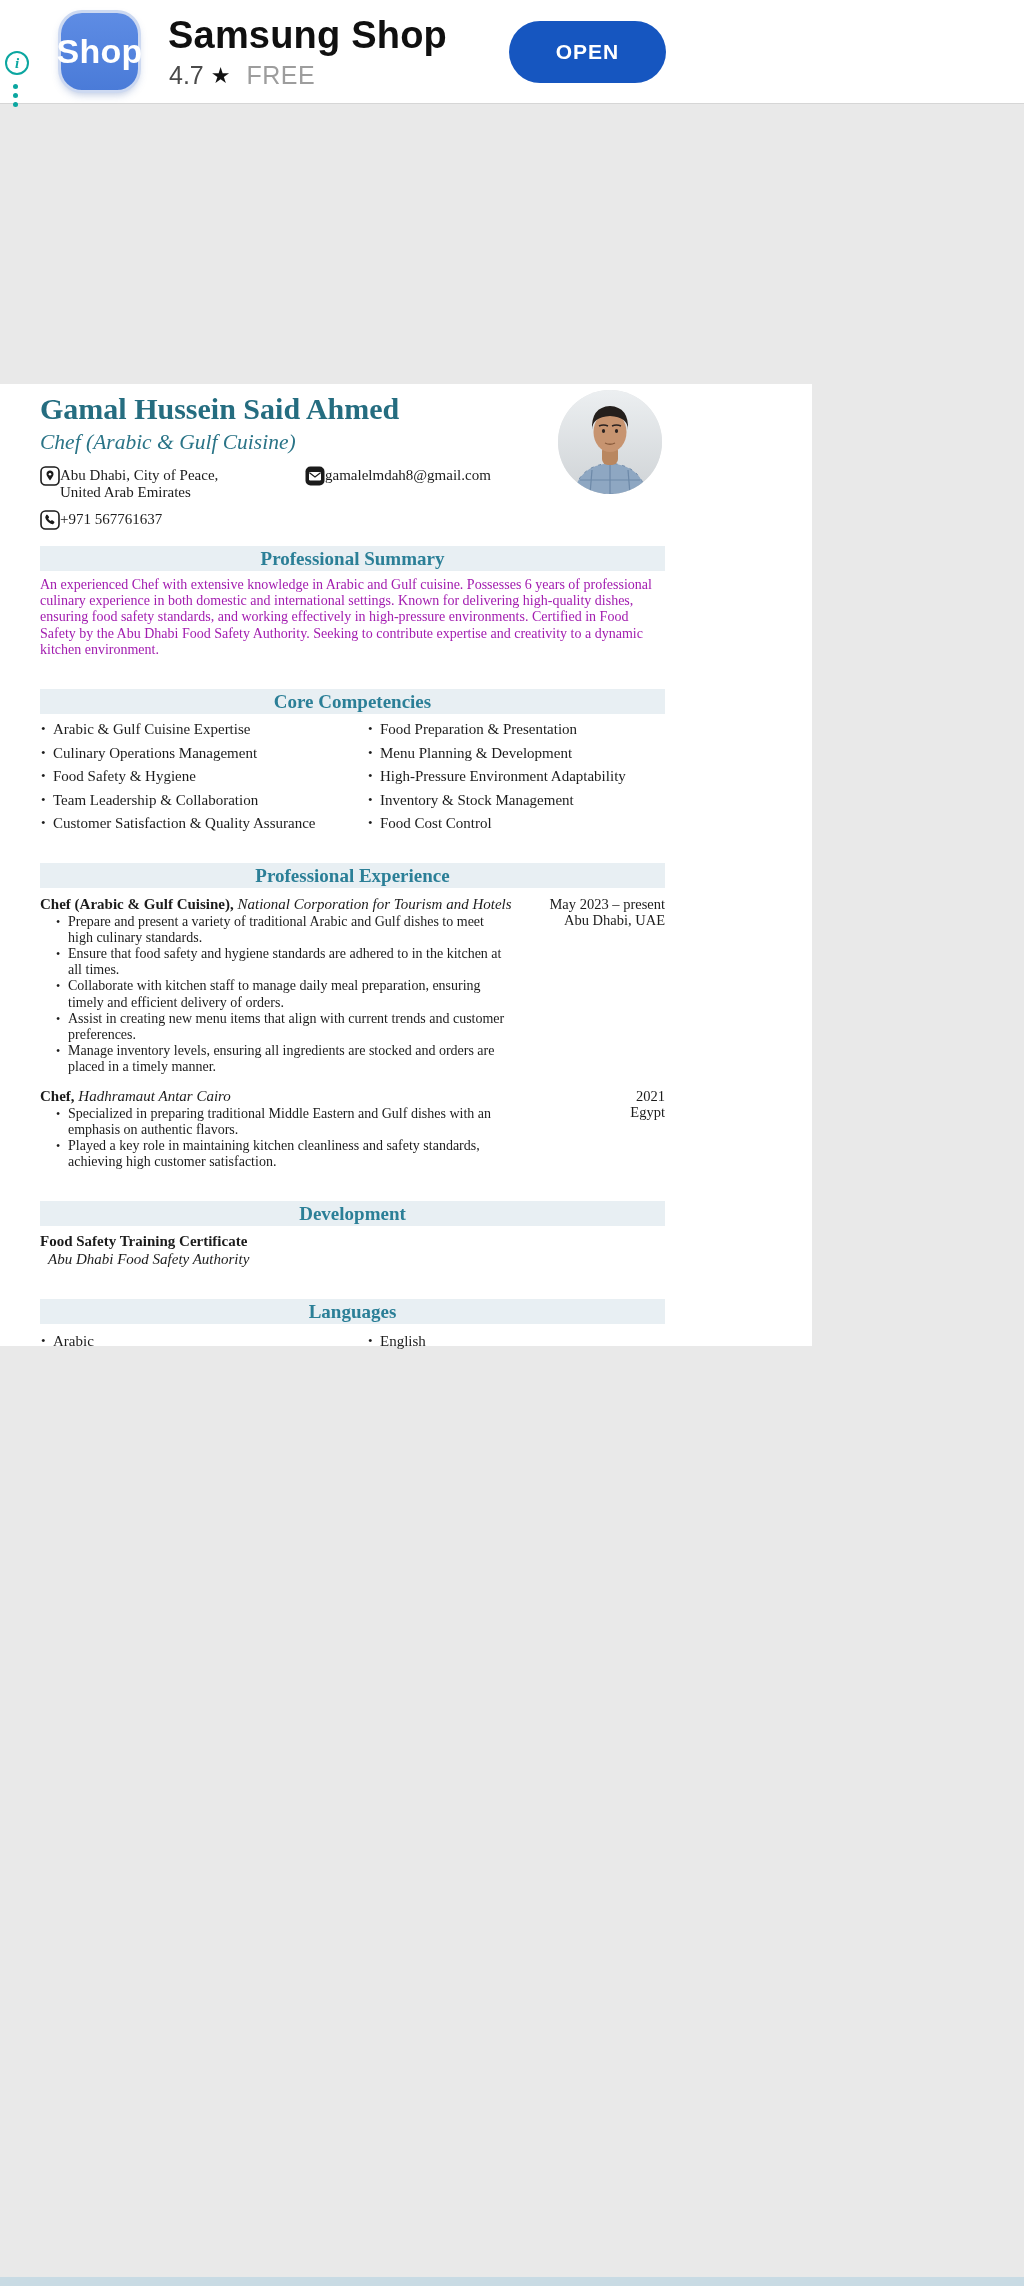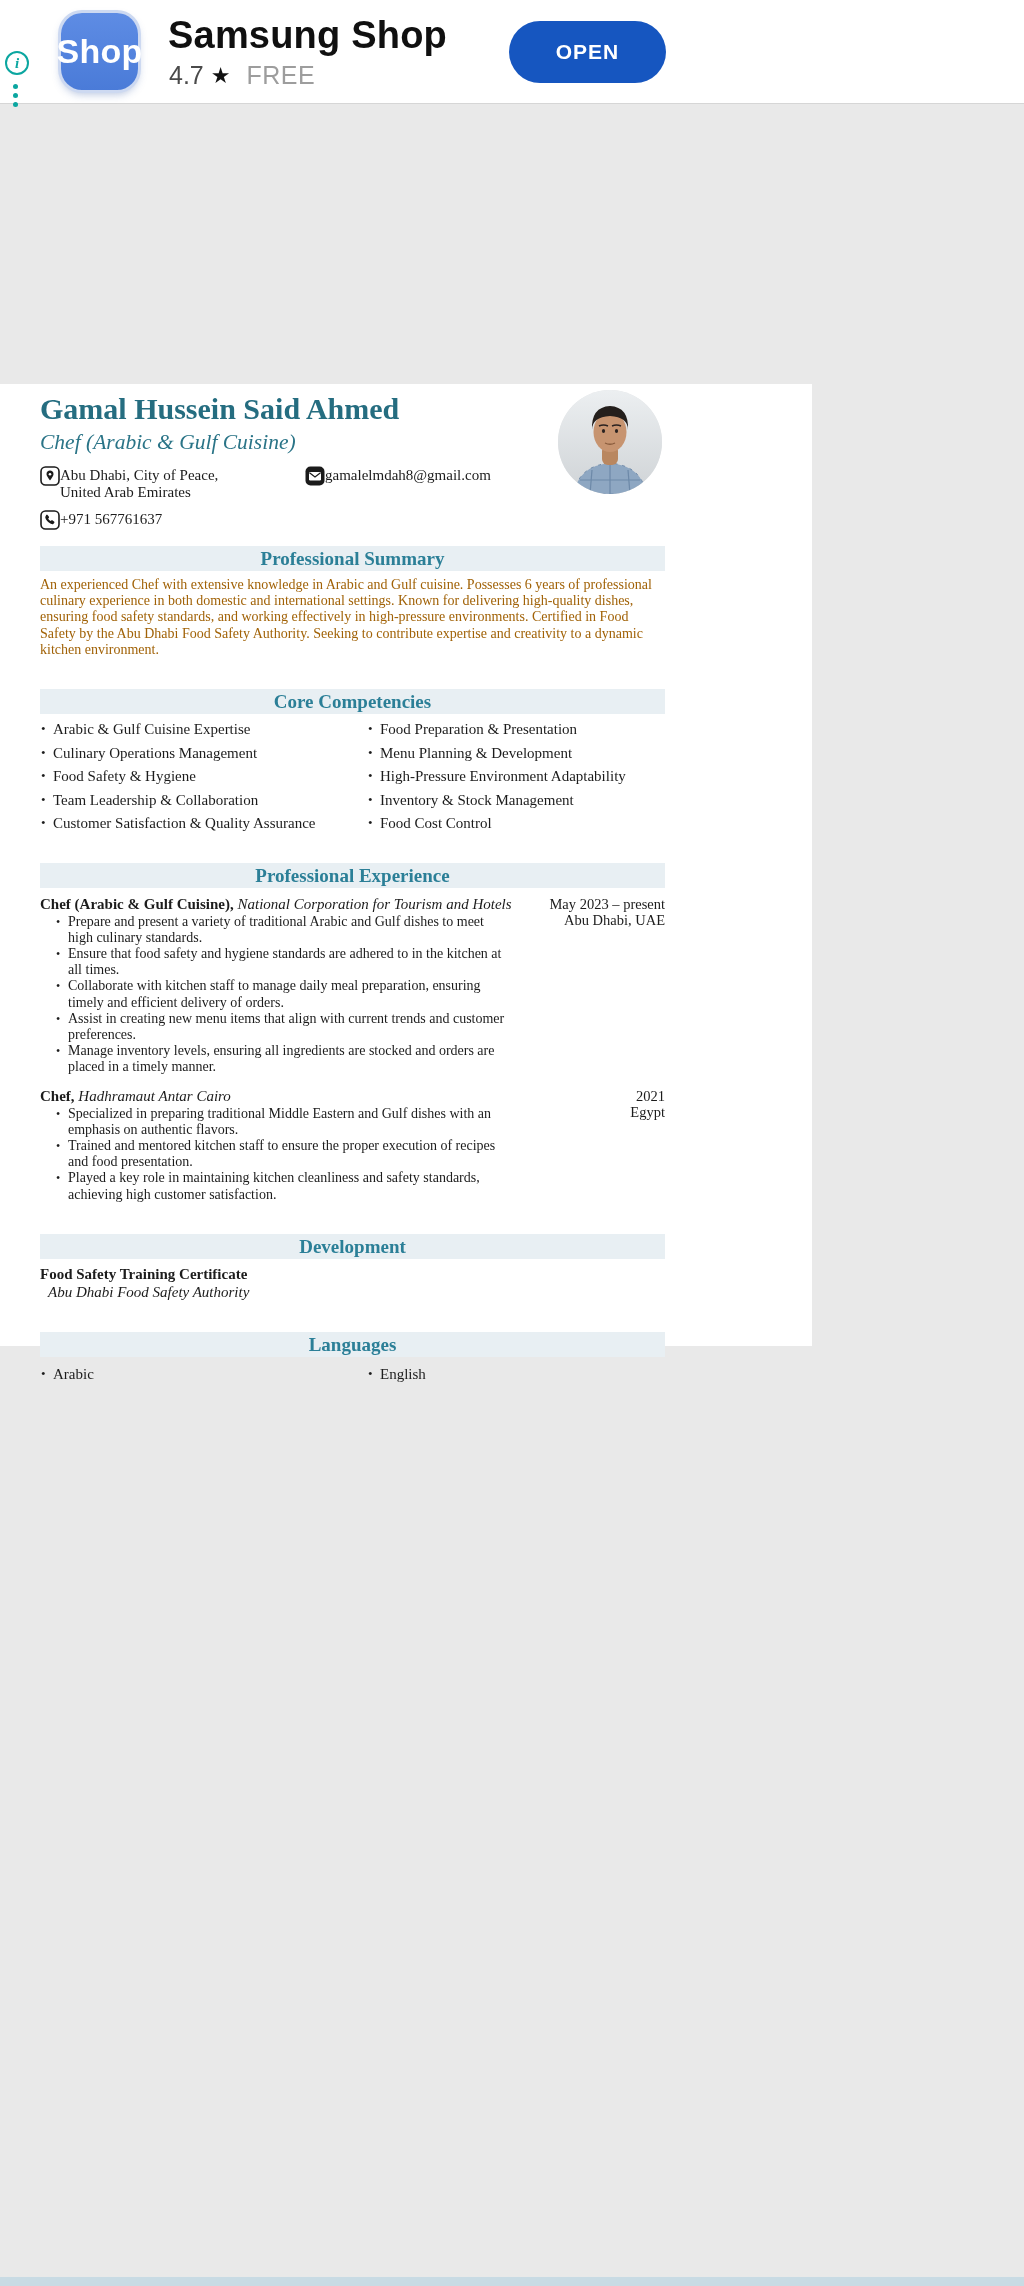--- a/index.html
+++ b/index.html
@@ -75,21 +75,21 @@
     border-radius:50%; overflow:hidden; background:#e3e4e6;
   }
 
   .band {
     height:25px; line-height:25px; margin-top:31px;
     background:#e8eff3; color:#2b7f97;
     font-size:19px; font-weight:bold; text-align:center;
   }
   .band.first { margin-top:16px; }
 
-  .summary { margin-top:6px; font-size:14px; line-height:16.2px; color:#a16207; }
+  .summary { margin-top:6px; font-size:14px; line-height:16.2px; color:#a21caf; }
 
   .two-col { display:grid; grid-template-columns:327px auto; row-gap:7px; margin-top:7px; }
   .bullet-item { position:relative; padding-left:13px; font-size:15px; line-height:16.5px; }
   .bullet-item::before { content:"•"; position:absolute; left:1px; top:0; font-size:13px; }
 
   .job { position:relative; margin-top:8px; }
   .job + .job { margin-top:12px; }
   .job-title-line { font-size:15px; line-height:17px; padding-right:118px; }
   .jt-bold { font-weight:bold;text-align:center; }
   .jt-company { font-style:italic; }
@@ -235,21 +235,20 @@
         <div class="job-title-line">
           <span class="jt-bold">Chef,</span>
           <span class="jt-company">Hadhramaut Antar Cairo</span>
         </div>
         <div class="job-right">
           <div>2021</div>
           <div>Egypt</div>
         </div>
         <ul>
           <li>Specialized in preparing traditional Middle Eastern and Gulf dishes with an emphasis on authentic flavors.</li>
-          <li>Trained and mentored kitchen staff to ensure the proper execution of recipes and food presentation.</li>
           <li>Played a key role in maintaining kitchen cleanliness and safety standards, achieving high customer satisfaction.</li>
         </ul>
       </div>
 
       <div class="band">Development</div>
       <div class="cert-name">Food Safety Training Certificate</div>
       <div class="cert-issuer">Abu Dhabi Food Safety Authority</div>
 
       <div class="band">Languages</div>
       <div class="two-col lang">

